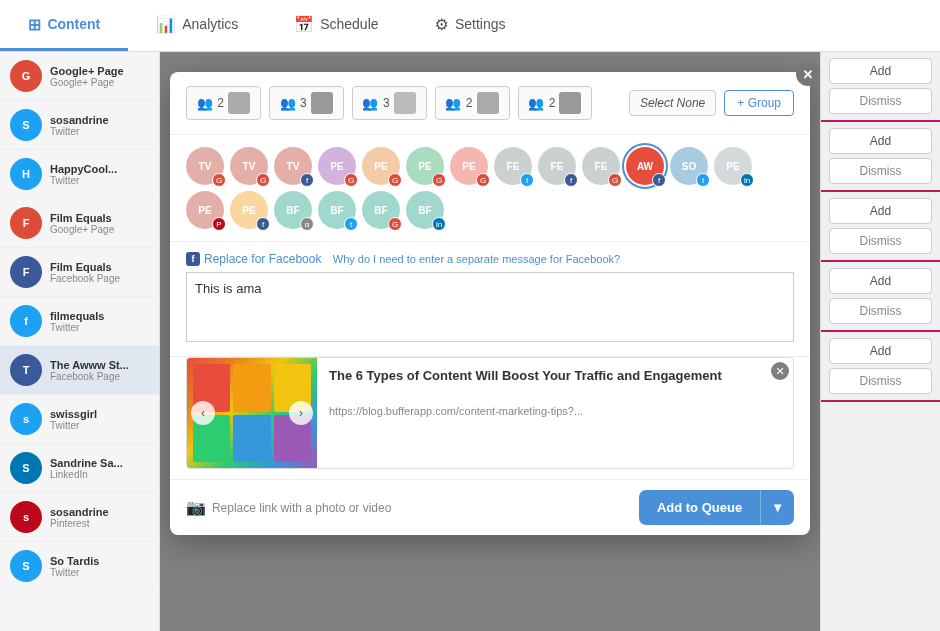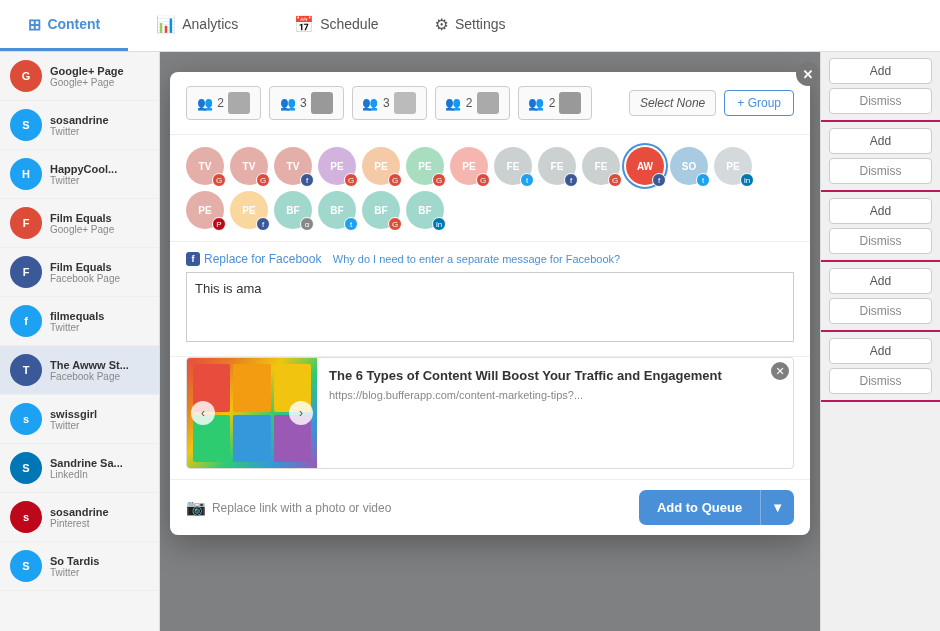--- a/index.html
+++ b/index.html
@@ -339,21 +339,21 @@
     .link-prev { left: 4px; }
     .link-next { right: 4px; }
     .link-preview-body {
       padding: 10px 12px;
       flex: 1;
     }
     .link-preview-title {
       font-size: 13px;
       font-weight: 600;
       color: #333;
-      margin-bottom: 4px;
+      margin-bottom: 20px;
       line-height: 1.3;
     }
     .link-preview-url {
       font-size: 11px;
       color: #888;
       margin-bottom: 6px;
     }
     .link-preview-desc {
       font-size: 12px;
       color: #555;

